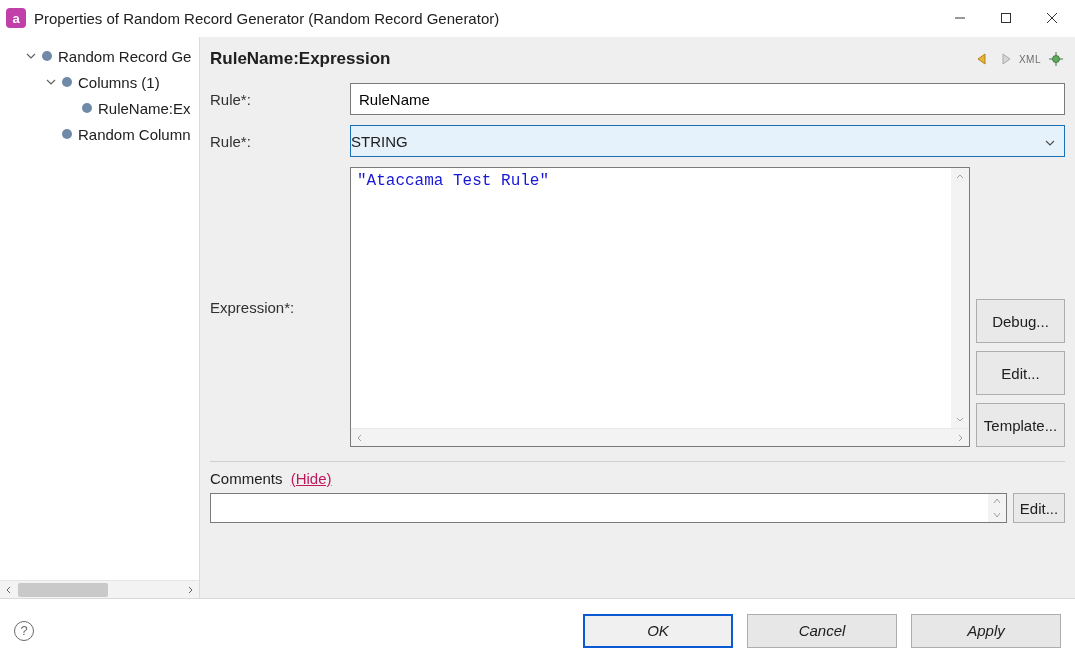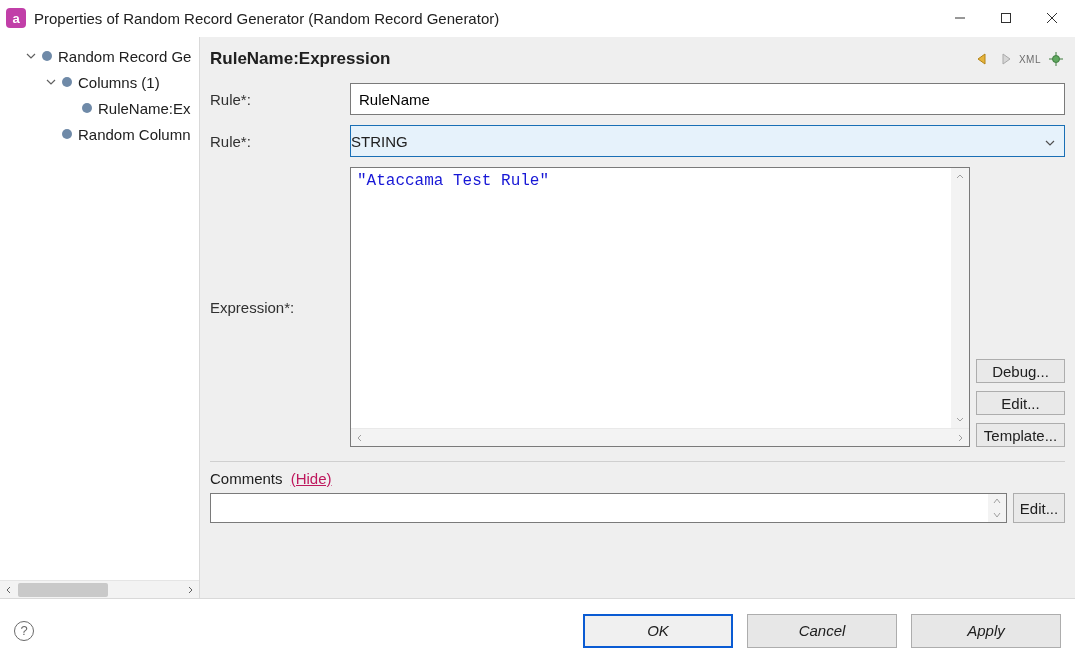--- a/index.html
+++ b/index.html
@@ -185,21 +185,21 @@
   }
   .expr-buttons {
     grid-column: 3;
     display:flex; flex-direction:column;
     justify-content: flex-end;
     height: 280px;
     padding-left: 6px;
     gap: 8px;
   }
   .side-btn {
-    height: 24px;
+    height: 44px;
     background:#e9e9e9;
     border:1px solid #adadad;
     font-size:15px;
     text-align: center;
     display:flex; align-items:center; justify-content:center;
     padding: 0 20px;
     overflow: hidden; white-space: nowrap;
   }
   .divider {
     height: 1px;

